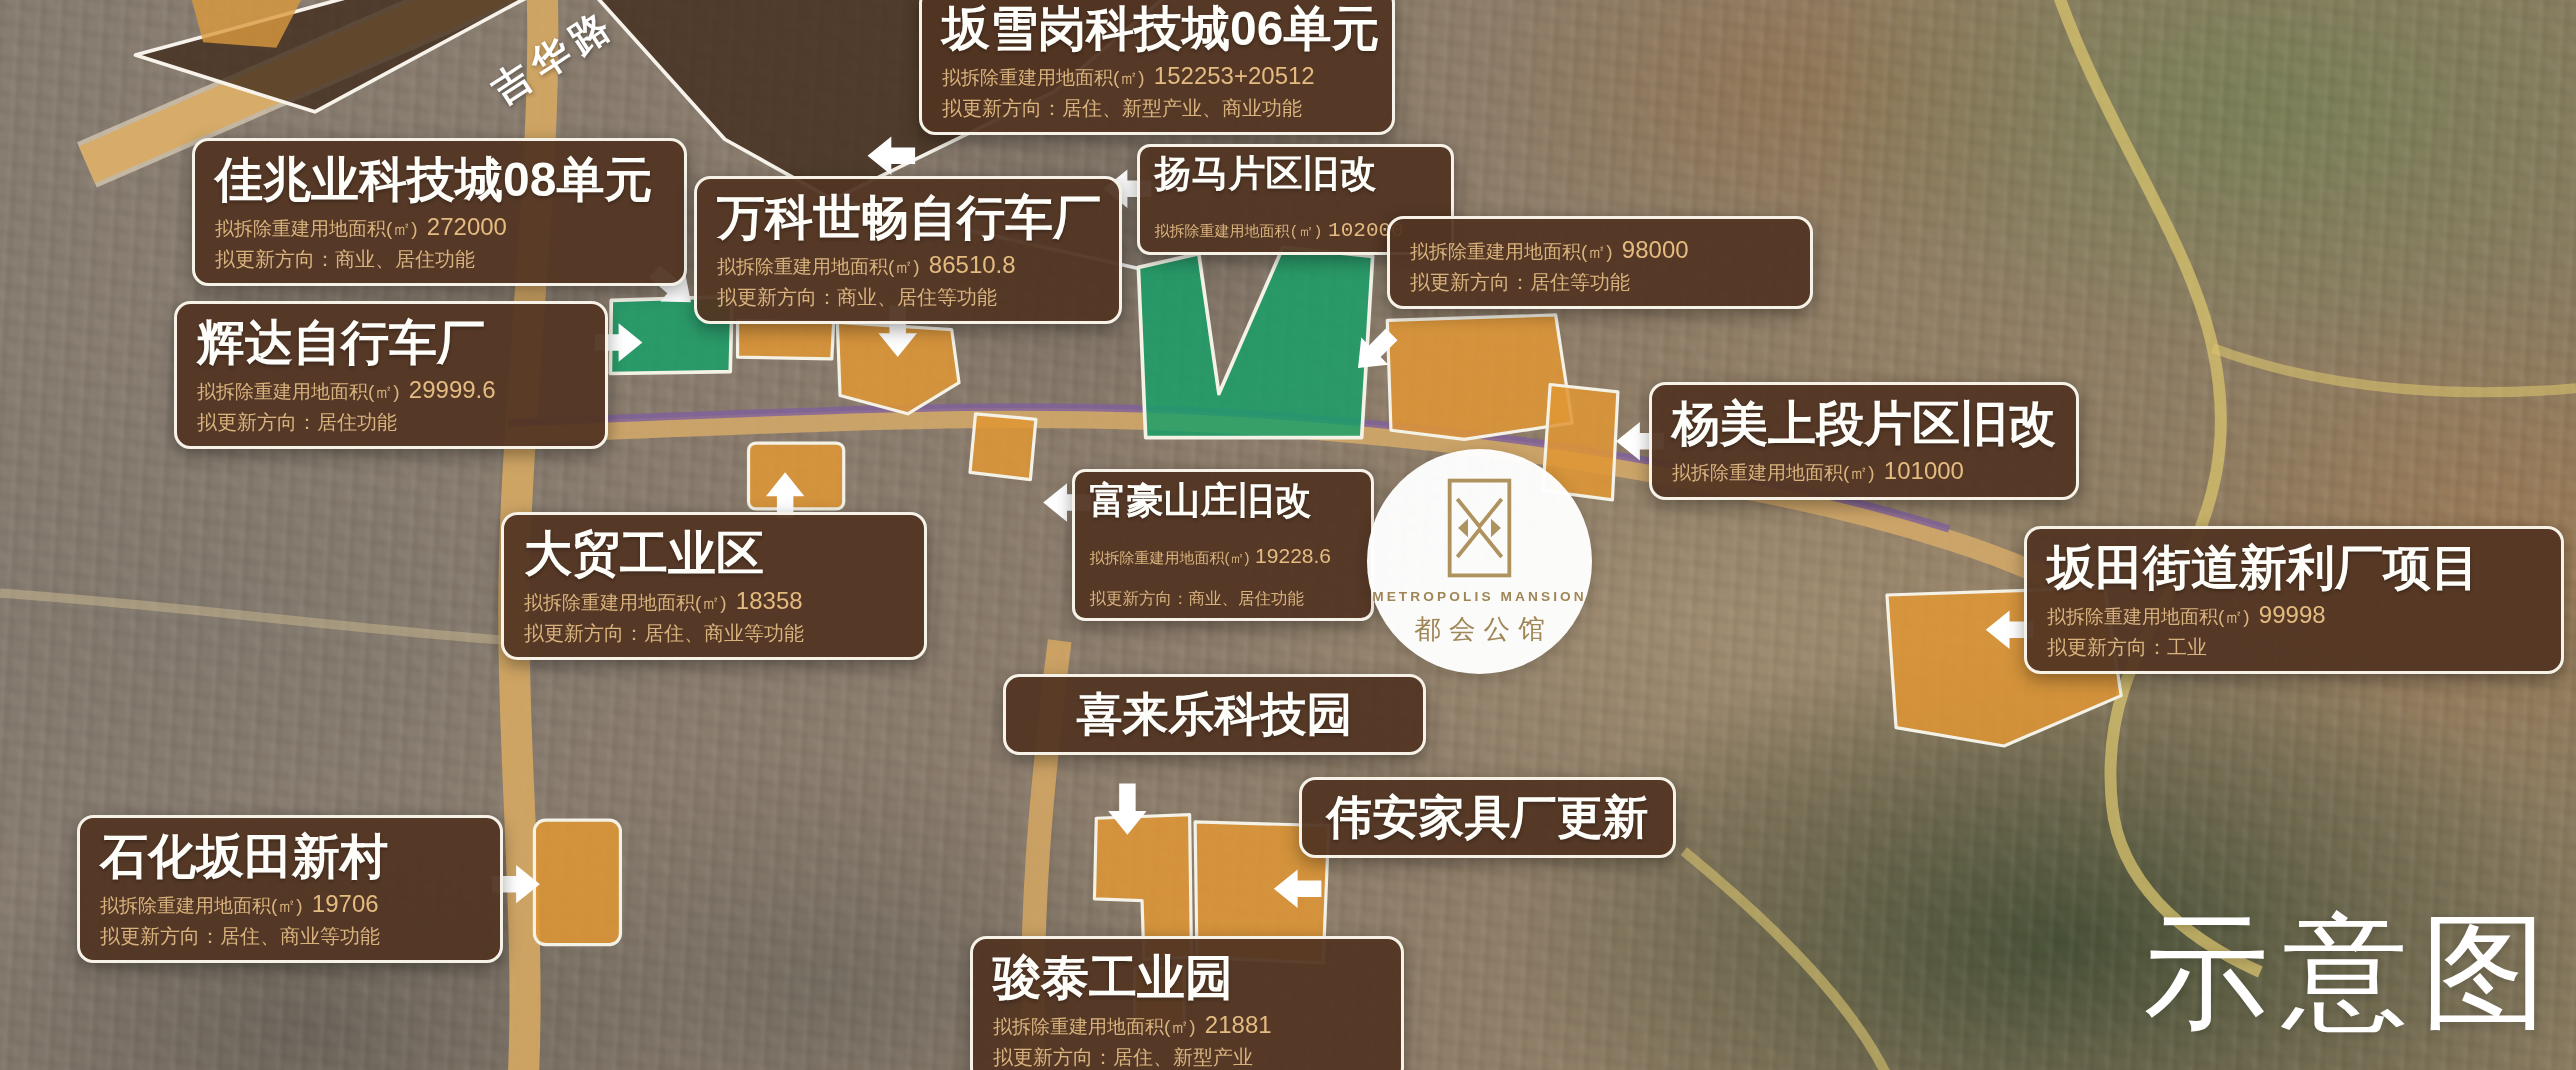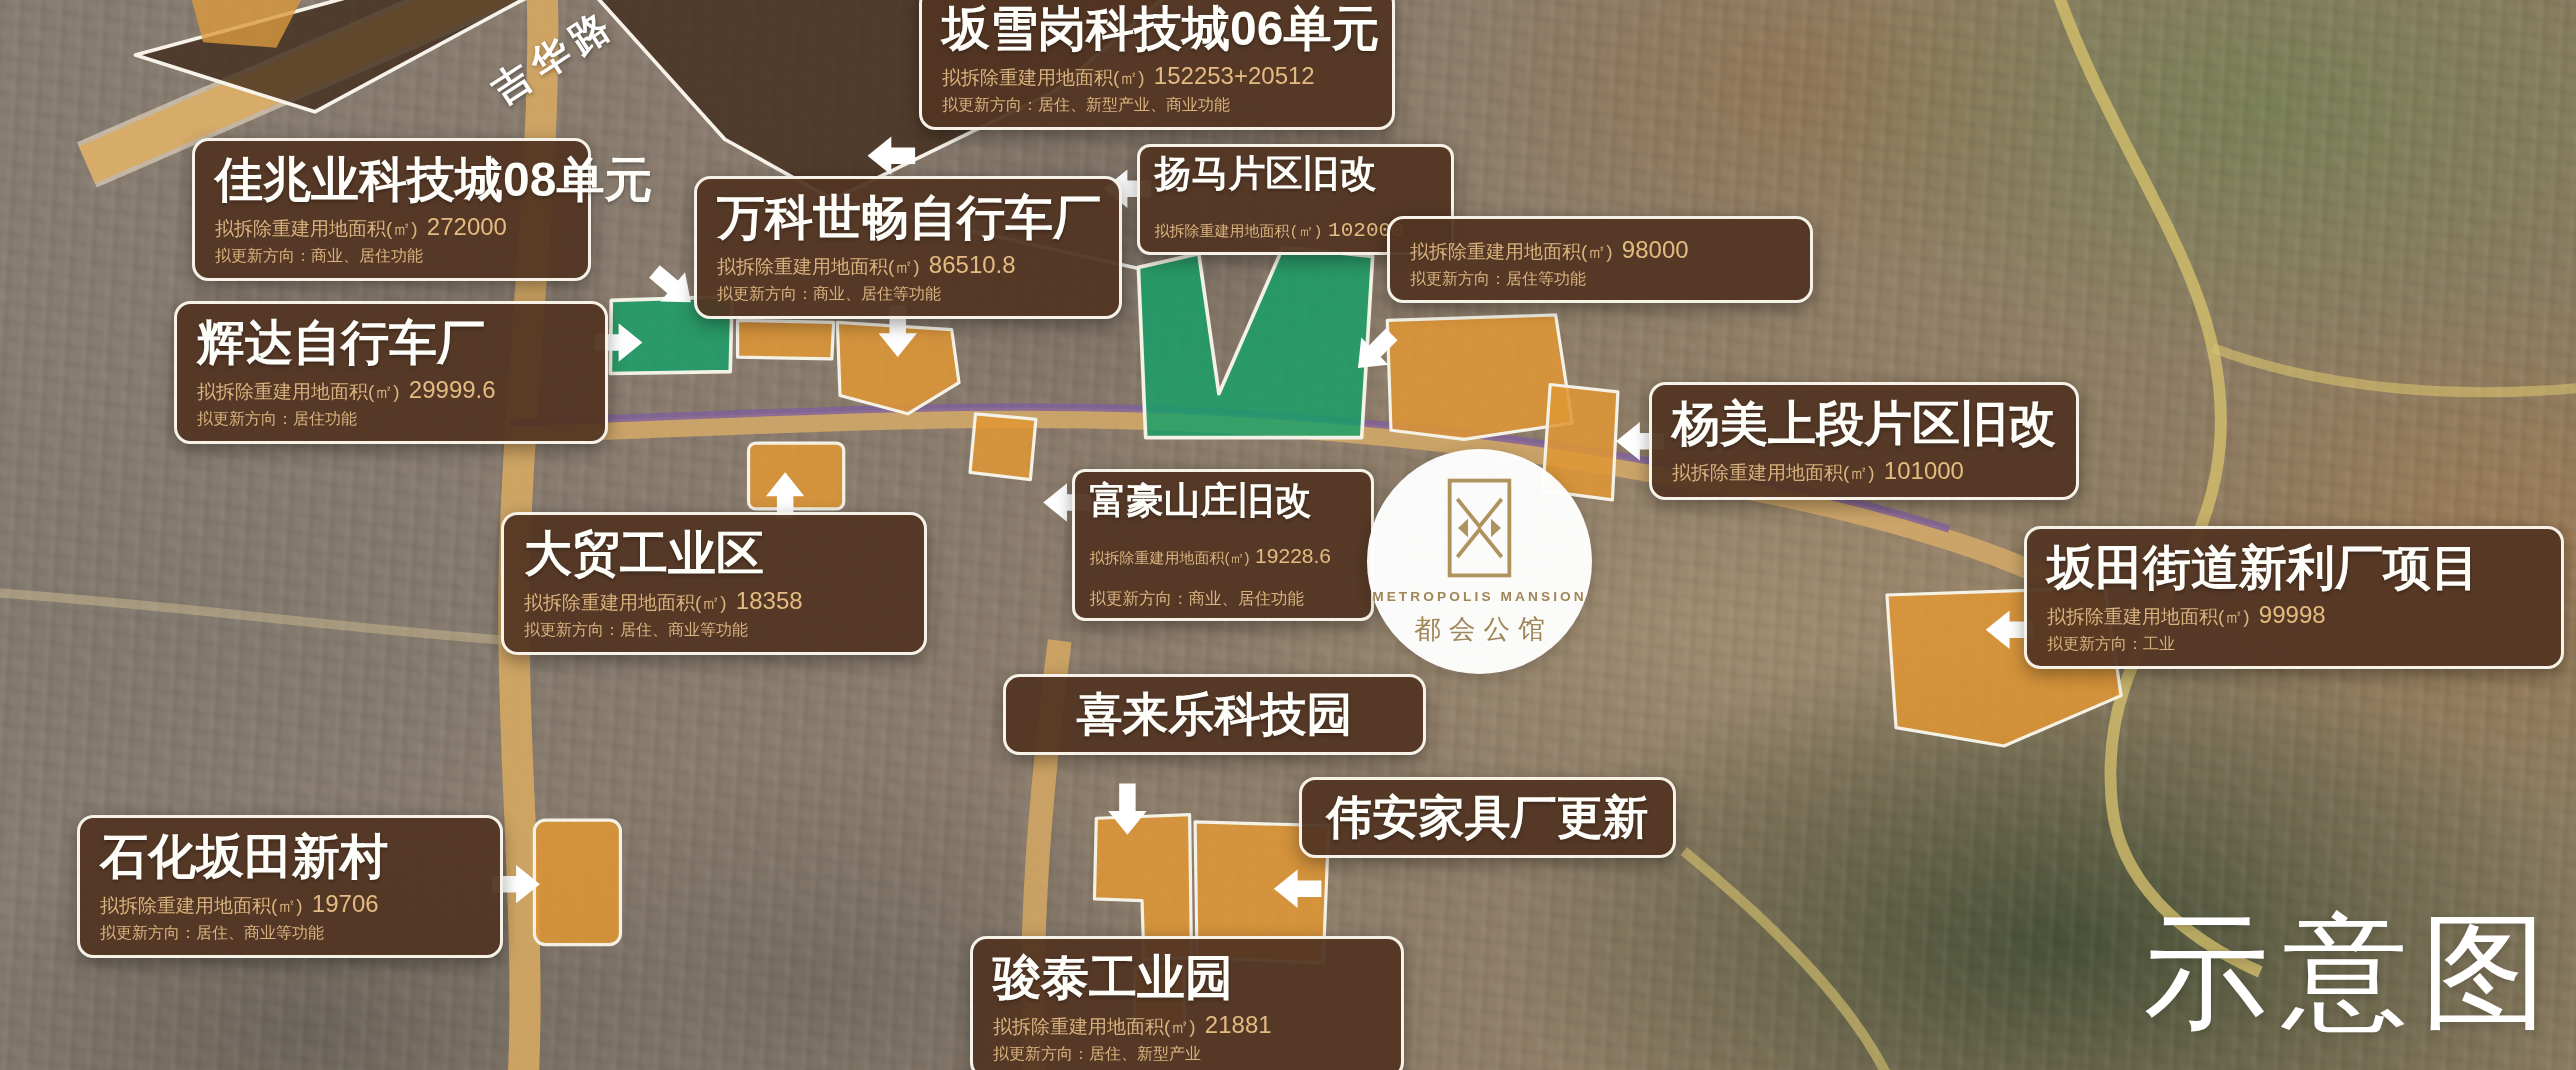--- a/index.html
+++ b/index.html
@@ -39,32 +39,32 @@
     border:3.7px solid #f6f2e8;border-radius:16.5px;
     box-shadow:0 5.5px 16.5px rgba(0,0,0,0.35);
     color:#fff;padding:11px 20px;
   }
   .c-title{font-weight:700;color:#fdfdfa;line-height:1.15;letter-spacing:0;
            text-shadow:0 1.8px 3.7px rgba(0,0,0,0.28);white-space:nowrap;}
   .c-line{color:#d9b37e;line-height:1.3;margin-top:3.7px;white-space:nowrap;}
   .c-line .val{margin-left:9.2px;color:#e4bb80;}
   .lg .c-title{font-size:48px;}
   .lg .c-line{font-size:19px;}
-  .lg .c-line.dir{font-size:16px;}
+  .lg .c-line.dir{font-size:20px;}
   .lg .val{font-size:24px;}
   .sm{padding:8.2px 14.6px;border-radius:13px;}
   .sm .c-title{font-size:37px;}
   .sm .c-line{font-size:15px;margin-top:19px;}
   .sm .c-line.dir{font-size:16.5px;}
   .sm .val{font-size:21px;margin-left:5.5px;}
   .t-only{padding:11px 4px;}
   .t-only .c-title{font-size:46px;}
 
   #cb-banxuegang{left:919px;top:-13px;width:476px;}
-  #cb-jiazhaoye{left:192px;top:138px;width:399px;}
+  #cb-jiazhaoye{left:192px;top:138px;width:495px;}
   #cb-wanke{left:694px;top:176px;width:428px;}
   #cb-yangma{left:1137px;top:144px;width:317px;font-family:Liberation Mono, monospace;}
   #cb-yangmei-village{left:1387px;top:216px;width:426px;}
   #cb-huida{left:174px;top:301px;width:434px;}
   #cb-yangmei-upper{left:1649px;top:382px;width:430px;}
   #cb-fuhao{left:1072px;top:469px;width:302px;}
   #cb-damao{left:501px;top:512px;width:426px;}
   #cb-xinli{left:2024px;top:526px;width:540px;}
   #cb-xilaile{left:1003px;top:674px;width:423px;text-align:center;}
   #cb-weian{left:1299px;top:777px;width:377px;text-align:center;}

